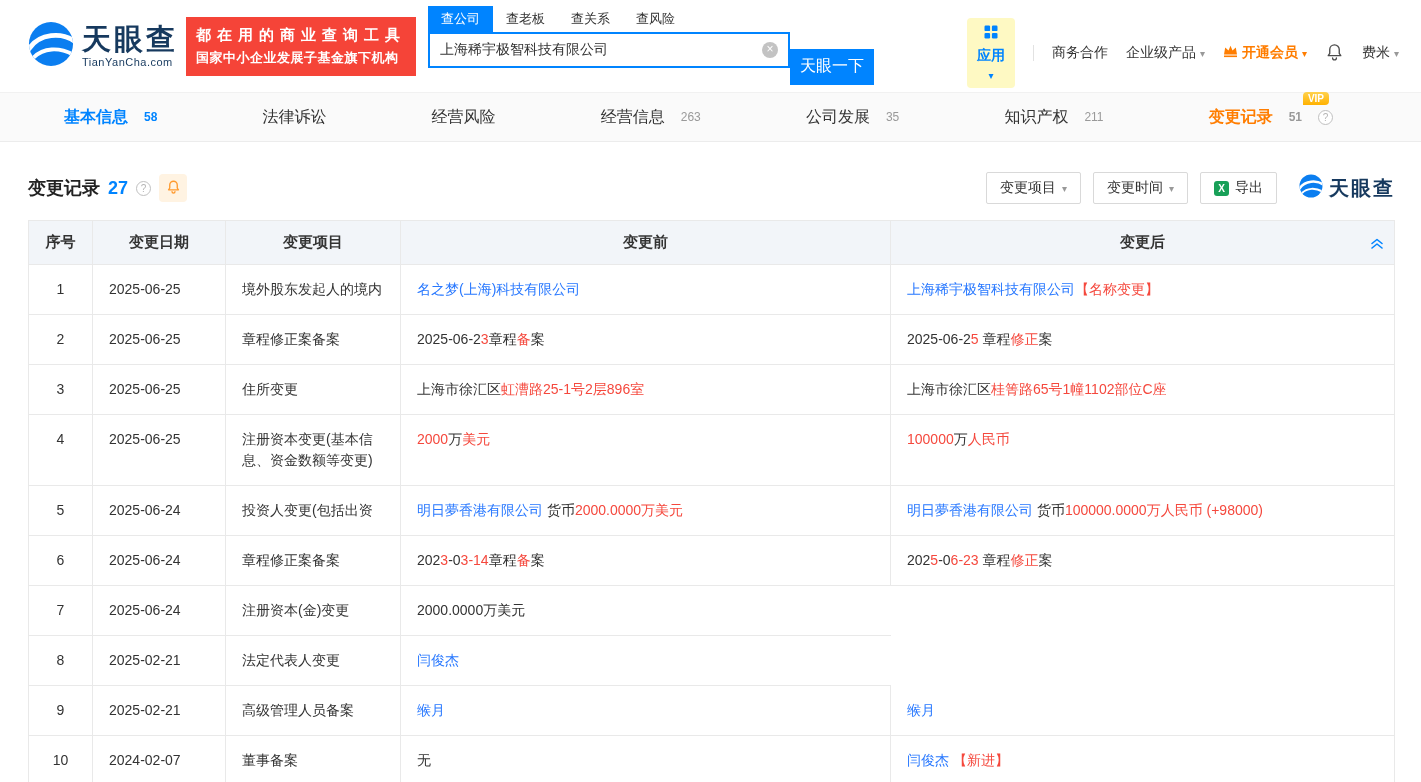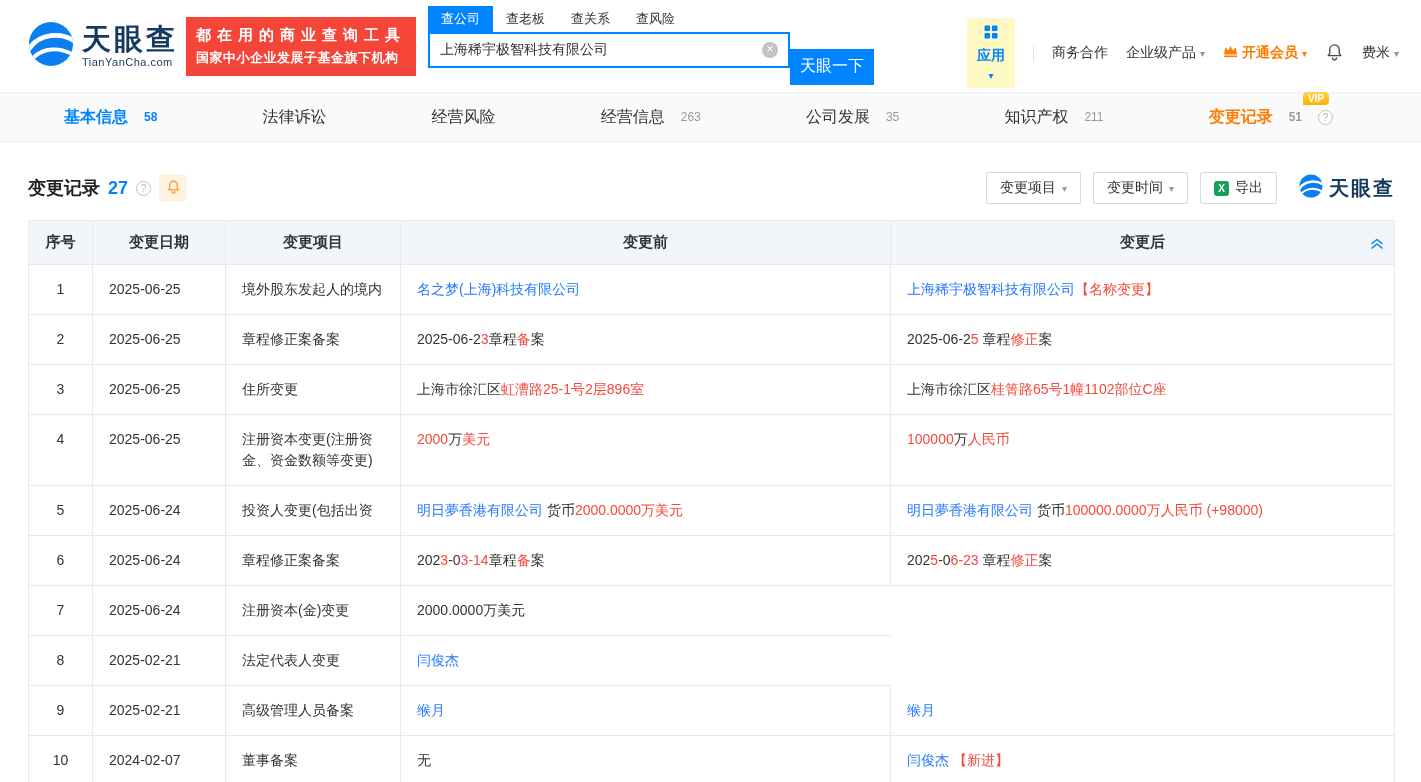--- a/index.html
+++ b/index.html
@@ -279,21 +279,21 @@
       <div class="trow">
         <div class="td c-no">3</div>
         <div class="td c-date">2025-06-25</div>
         <div class="td c-item">住所变更</div>
         <div class="td c-before"><span class="seg-n">上海市徐汇区</span><span class="seg-r">虹漕路25-1号2层896室</span></div>
         <div class="td c-after"><span class="seg-n">上海市徐汇区</span><span class="seg-r">桂箐路65号1幢1102部位C座</span></div>
       </div>
       <div class="trow">
         <div class="td c-no">4</div>
         <div class="td c-date">2025-06-25</div>
-        <div class="td c-item">注册资本变更(注册资金、资金数额等变更)</div>
+        <div class="td c-item">注册资本变更(基本信息、资金数额等变更)</div>
         <div class="td c-before"><span class="seg-r">2000</span><span class="seg-n">万</span><span class="seg-r">美元</span></div>
         <div class="td c-after"><span class="seg-r">100000</span><span class="seg-n">万</span><span class="seg-r">人民币</span></div>
       </div>
       <div class="trow">
         <div class="td c-no">5</div>
         <div class="td c-date">2025-06-24</div>
         <div class="td c-item">投资人变更(包括出资</div>
         <div class="td c-before"><span class="seg-l">明日夢香港有限公司</span><span class="seg-n"> 货币</span><span class="seg-r">2000.0000万美元</span></div>
         <div class="td c-after"><span class="seg-l">明日夢香港有限公司</span><span class="seg-n"> 货币</span><span class="seg-r">100000.0000万人民币 (+98000)</span></div>
       </div>

